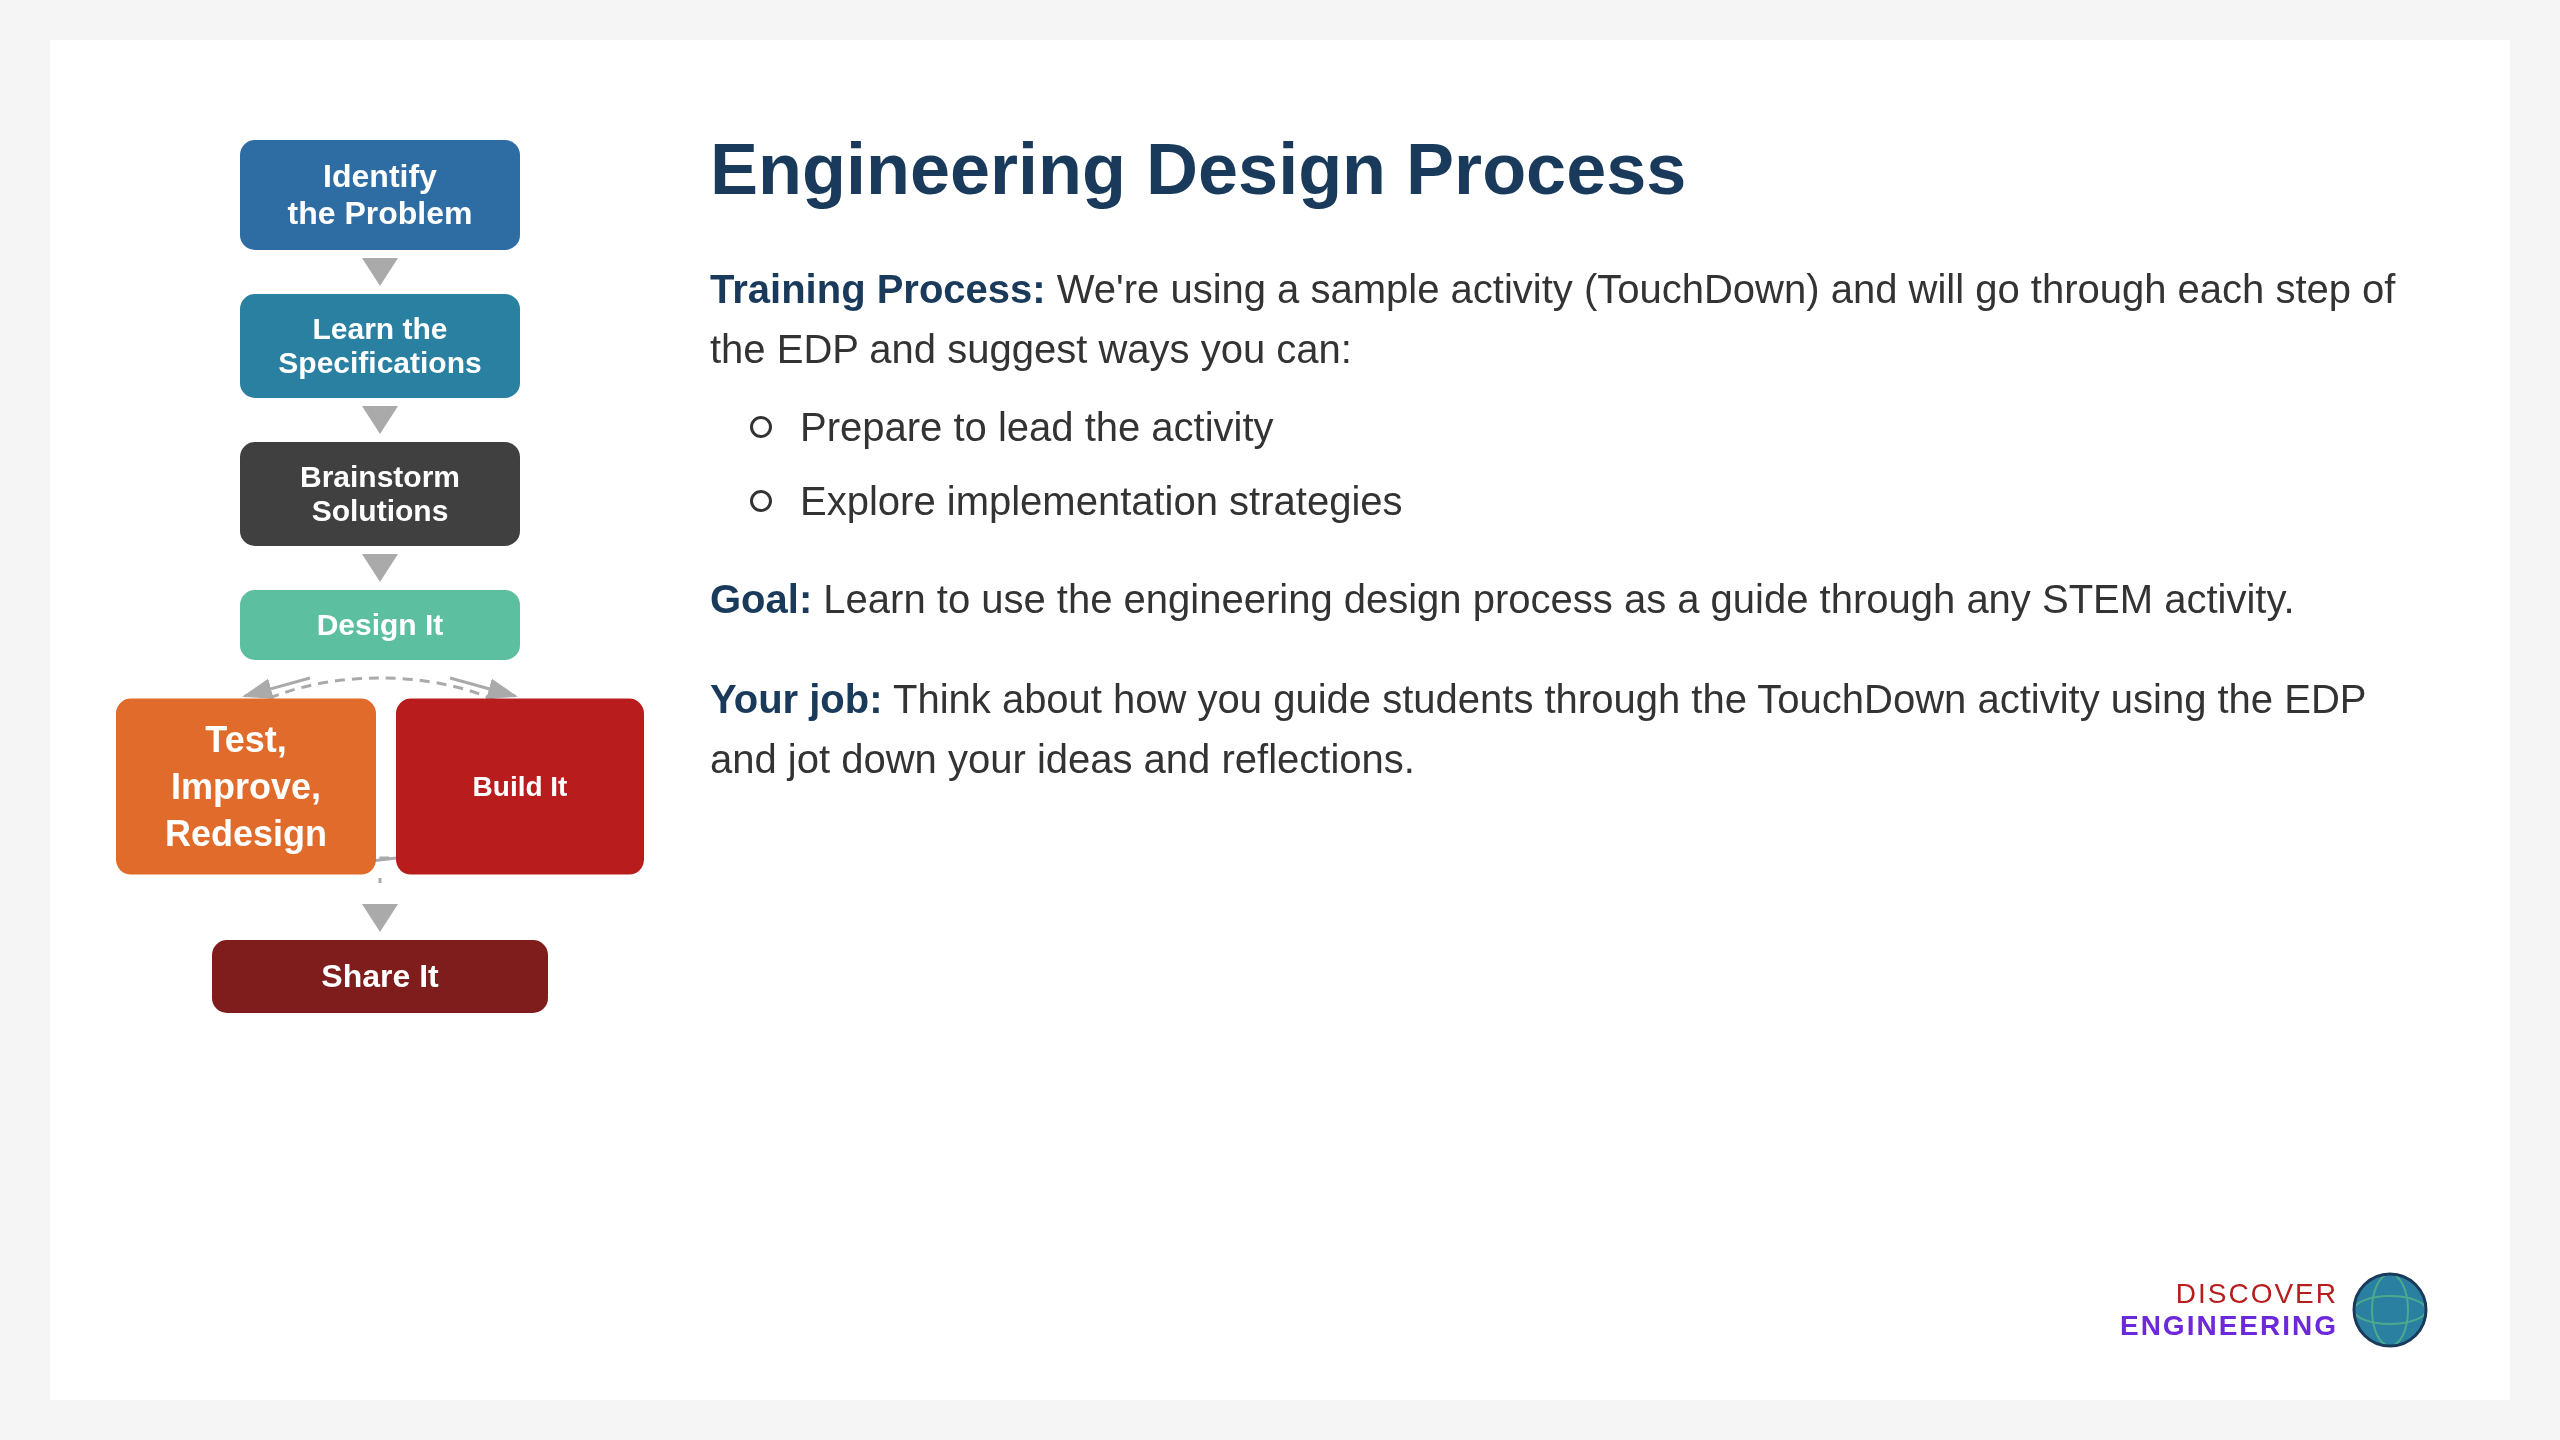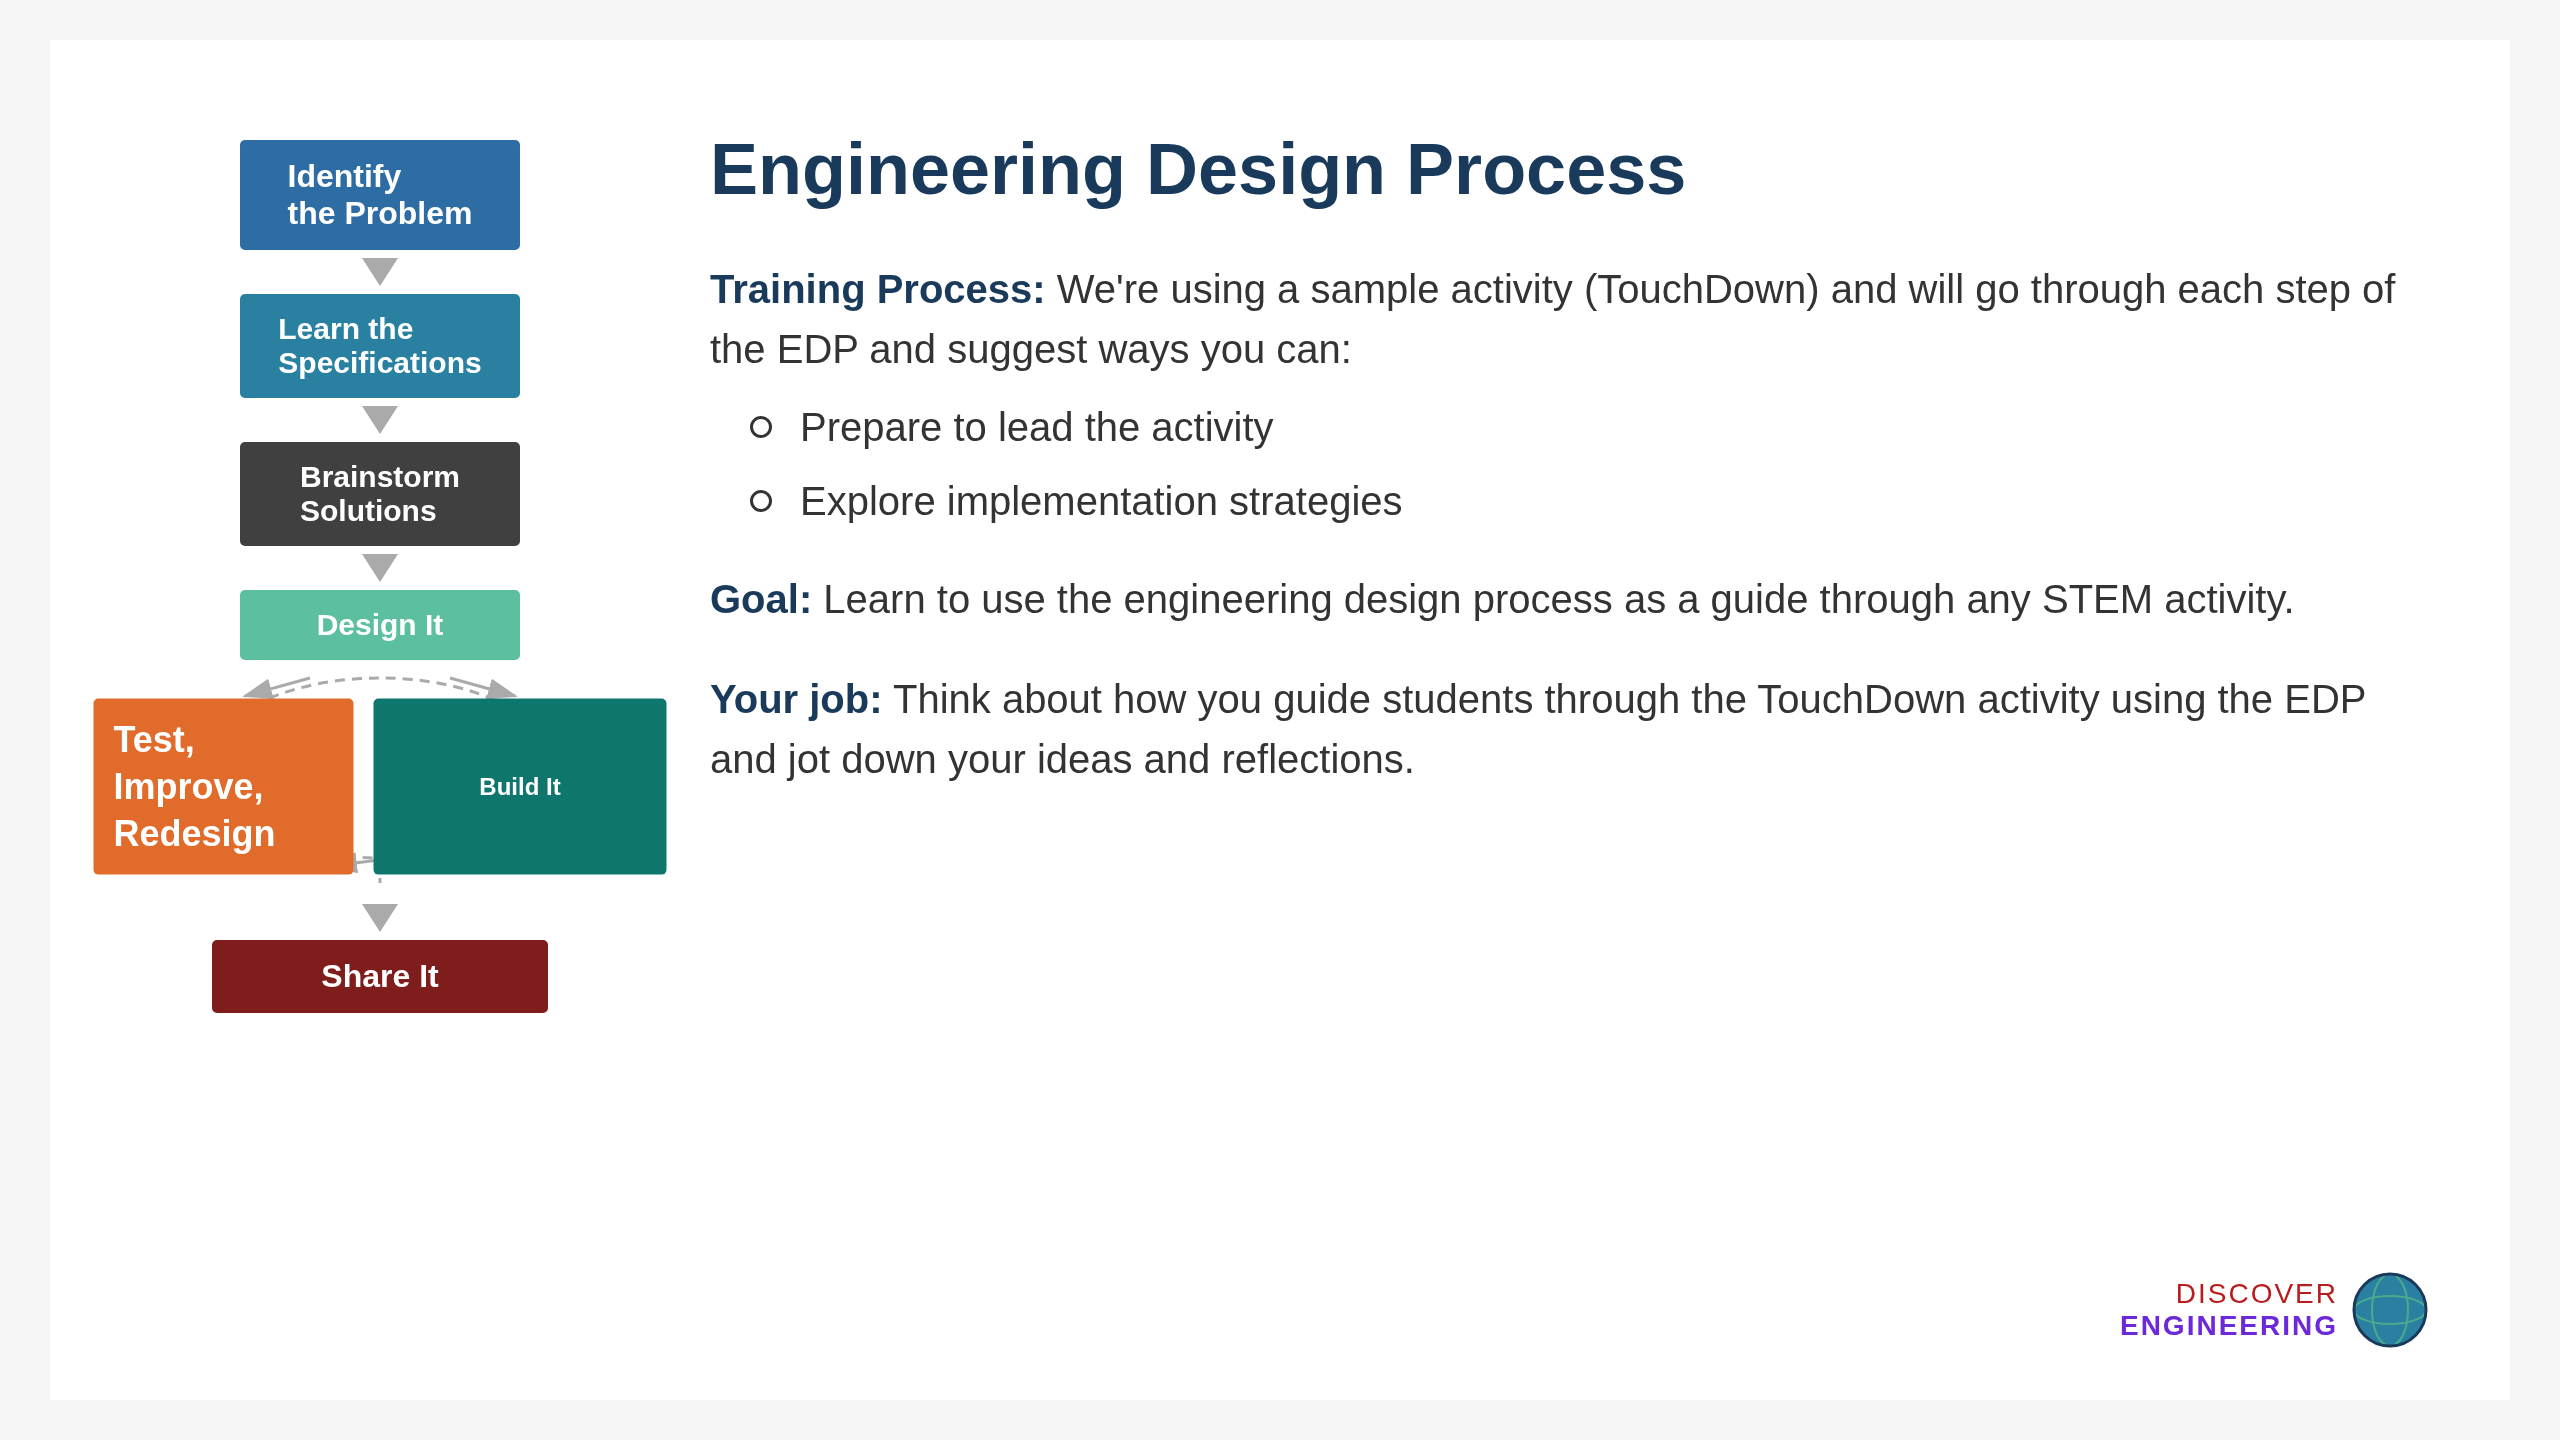--- a/index.html
+++ b/index.html
@@ -34,25 +34,25 @@
       flex-direction: column;
       align-items: center;
       padding-top: 20px;
       position: relative;
     }
 
     .flow-box {
       display: flex;
       align-items: center;
       justify-content: center;
-      text-align: left;
+      text-align: center;
       font-weight: bold;
       font-size: 34px;
       color: #ffffff;
-      border-radius: 5px;
+      border-radius: 15px;
       padding: 18px 20px;
     }
 
     .flow-box.identify {
       background: #2e6da4;
       width: 280px;
       font-size: 32px;
     }
 
     .flow-box.learn {
@@ -67,23 +67,23 @@
       font-size: 30px;
     }
 
     .flow-box.design {
       background: #5bbfa0;
       width: 280px;
       font-size: 30px;
     }
 
     .flow-box.build {
-      background: #0f766e;
-      width: 293px;
-      font-size: 24px;
+      background: #b91c1c;
+      width: 248px;
+      font-size: 28px;
     }
 
     .flow-box.test {
       background: #e06b2a;
       width: 260px;
       font-size: 36px;
       line-height: 1.3;
     }
 
     .flow-box.share {

